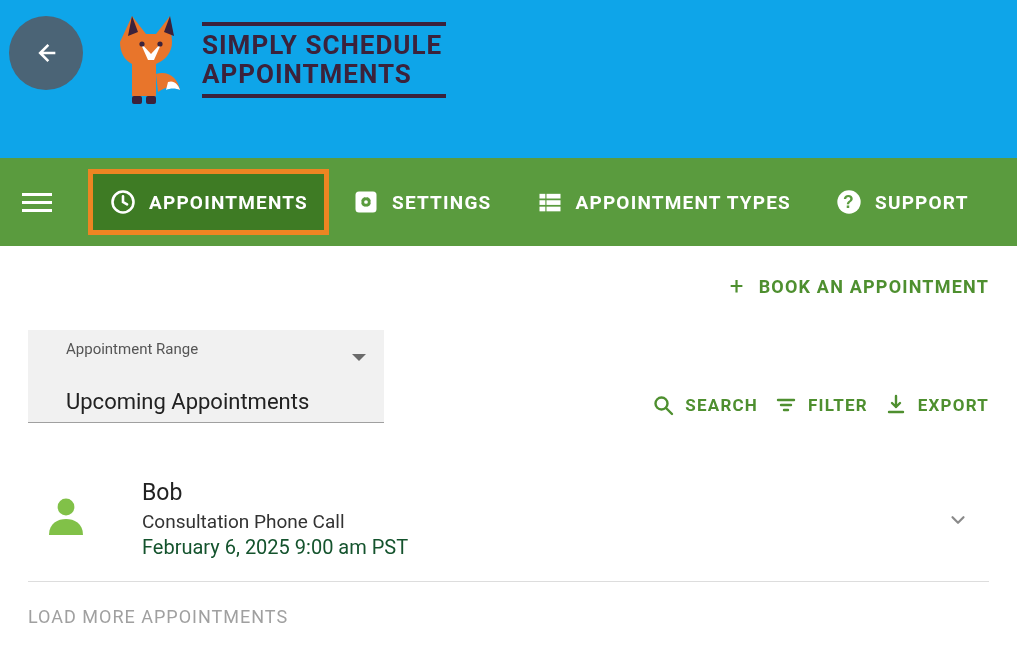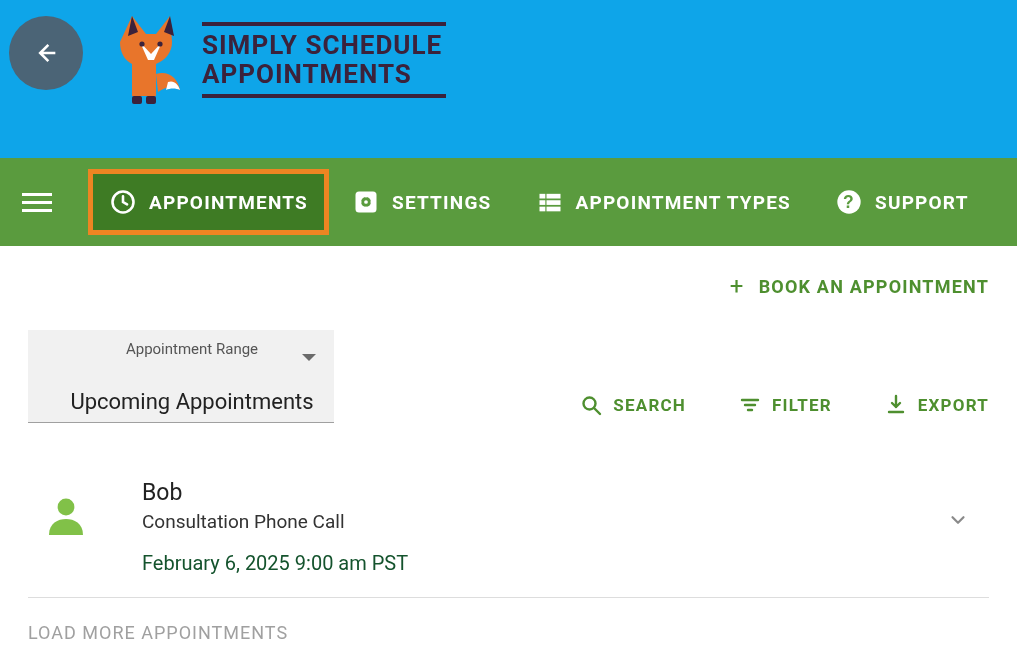--- a/index.html
+++ b/index.html
@@ -114,27 +114,26 @@
   }
   .plus-icon { font-size: 24px; font-weight: 400; line-height: 1; }
   
   .filter-row {
     display: flex;
     align-items: flex-end;
     justify-content: space-between;
     margin-bottom: 48px;
   }
   .range-select {
-    width: 306px;
+    width: 356px;
     background: #f1f1f1;
     border-bottom: 1.5px solid #a0a0a0;
     padding: 10px 16px 8px 38px;
     position: relative;
     cursor: pointer;
-    text-align: center;
   }
   .range-label {
     font-size: 15px;
     color: #555;
     margin-bottom: 4px;
   }
   .range-value {
     font-size: 22px;
     color: #222;
     margin-top: 31px;
@@ -143,21 +142,21 @@
     position: absolute;
     right: 18px;
     top: 24px;
     width: 0; height: 0;
     border-left: 7px solid transparent;
     border-right: 7px solid transparent;
     border-top: 7px solid #6b6b6b;
   }
   .action-btns {
     display: flex;
-    gap: 52px;
+    gap: 16px;
     align-items: center;
     padding-bottom: 6px;
   }
   .action-btn {
     display: flex;
     align-items: center;
     gap: 10px;
     color: #4e8f2f;
     font-weight: 700;
     letter-spacing: 1.2px;
@@ -175,21 +174,21 @@
     position: relative;
   }
   .avatar {
     width: 48px;
     margin-right: 52px;
     margin-top: 12px;
   }
   .avatar svg { width: 48px; height: 48px; }
   .appt-info { flex: 1; }
   .appt-name { font-size: 23px; color: #222; margin-bottom: 4px; }
-  .appt-type { font-size: 19px; color: #333; margin-bottom: 18px; }
+  .appt-type { font-size: 19px; color: #333; margin-bottom: 2px; }
   .appt-time { font-size: 20px; color: #14532d; }
   .appt-caret {
     margin-top: 30px;
     margin-right: 20px;
     width: 22px;
     cursor: pointer;
   }
   .appt-caret svg { width: 22px; height: 22px; }
   
   .load-more {

